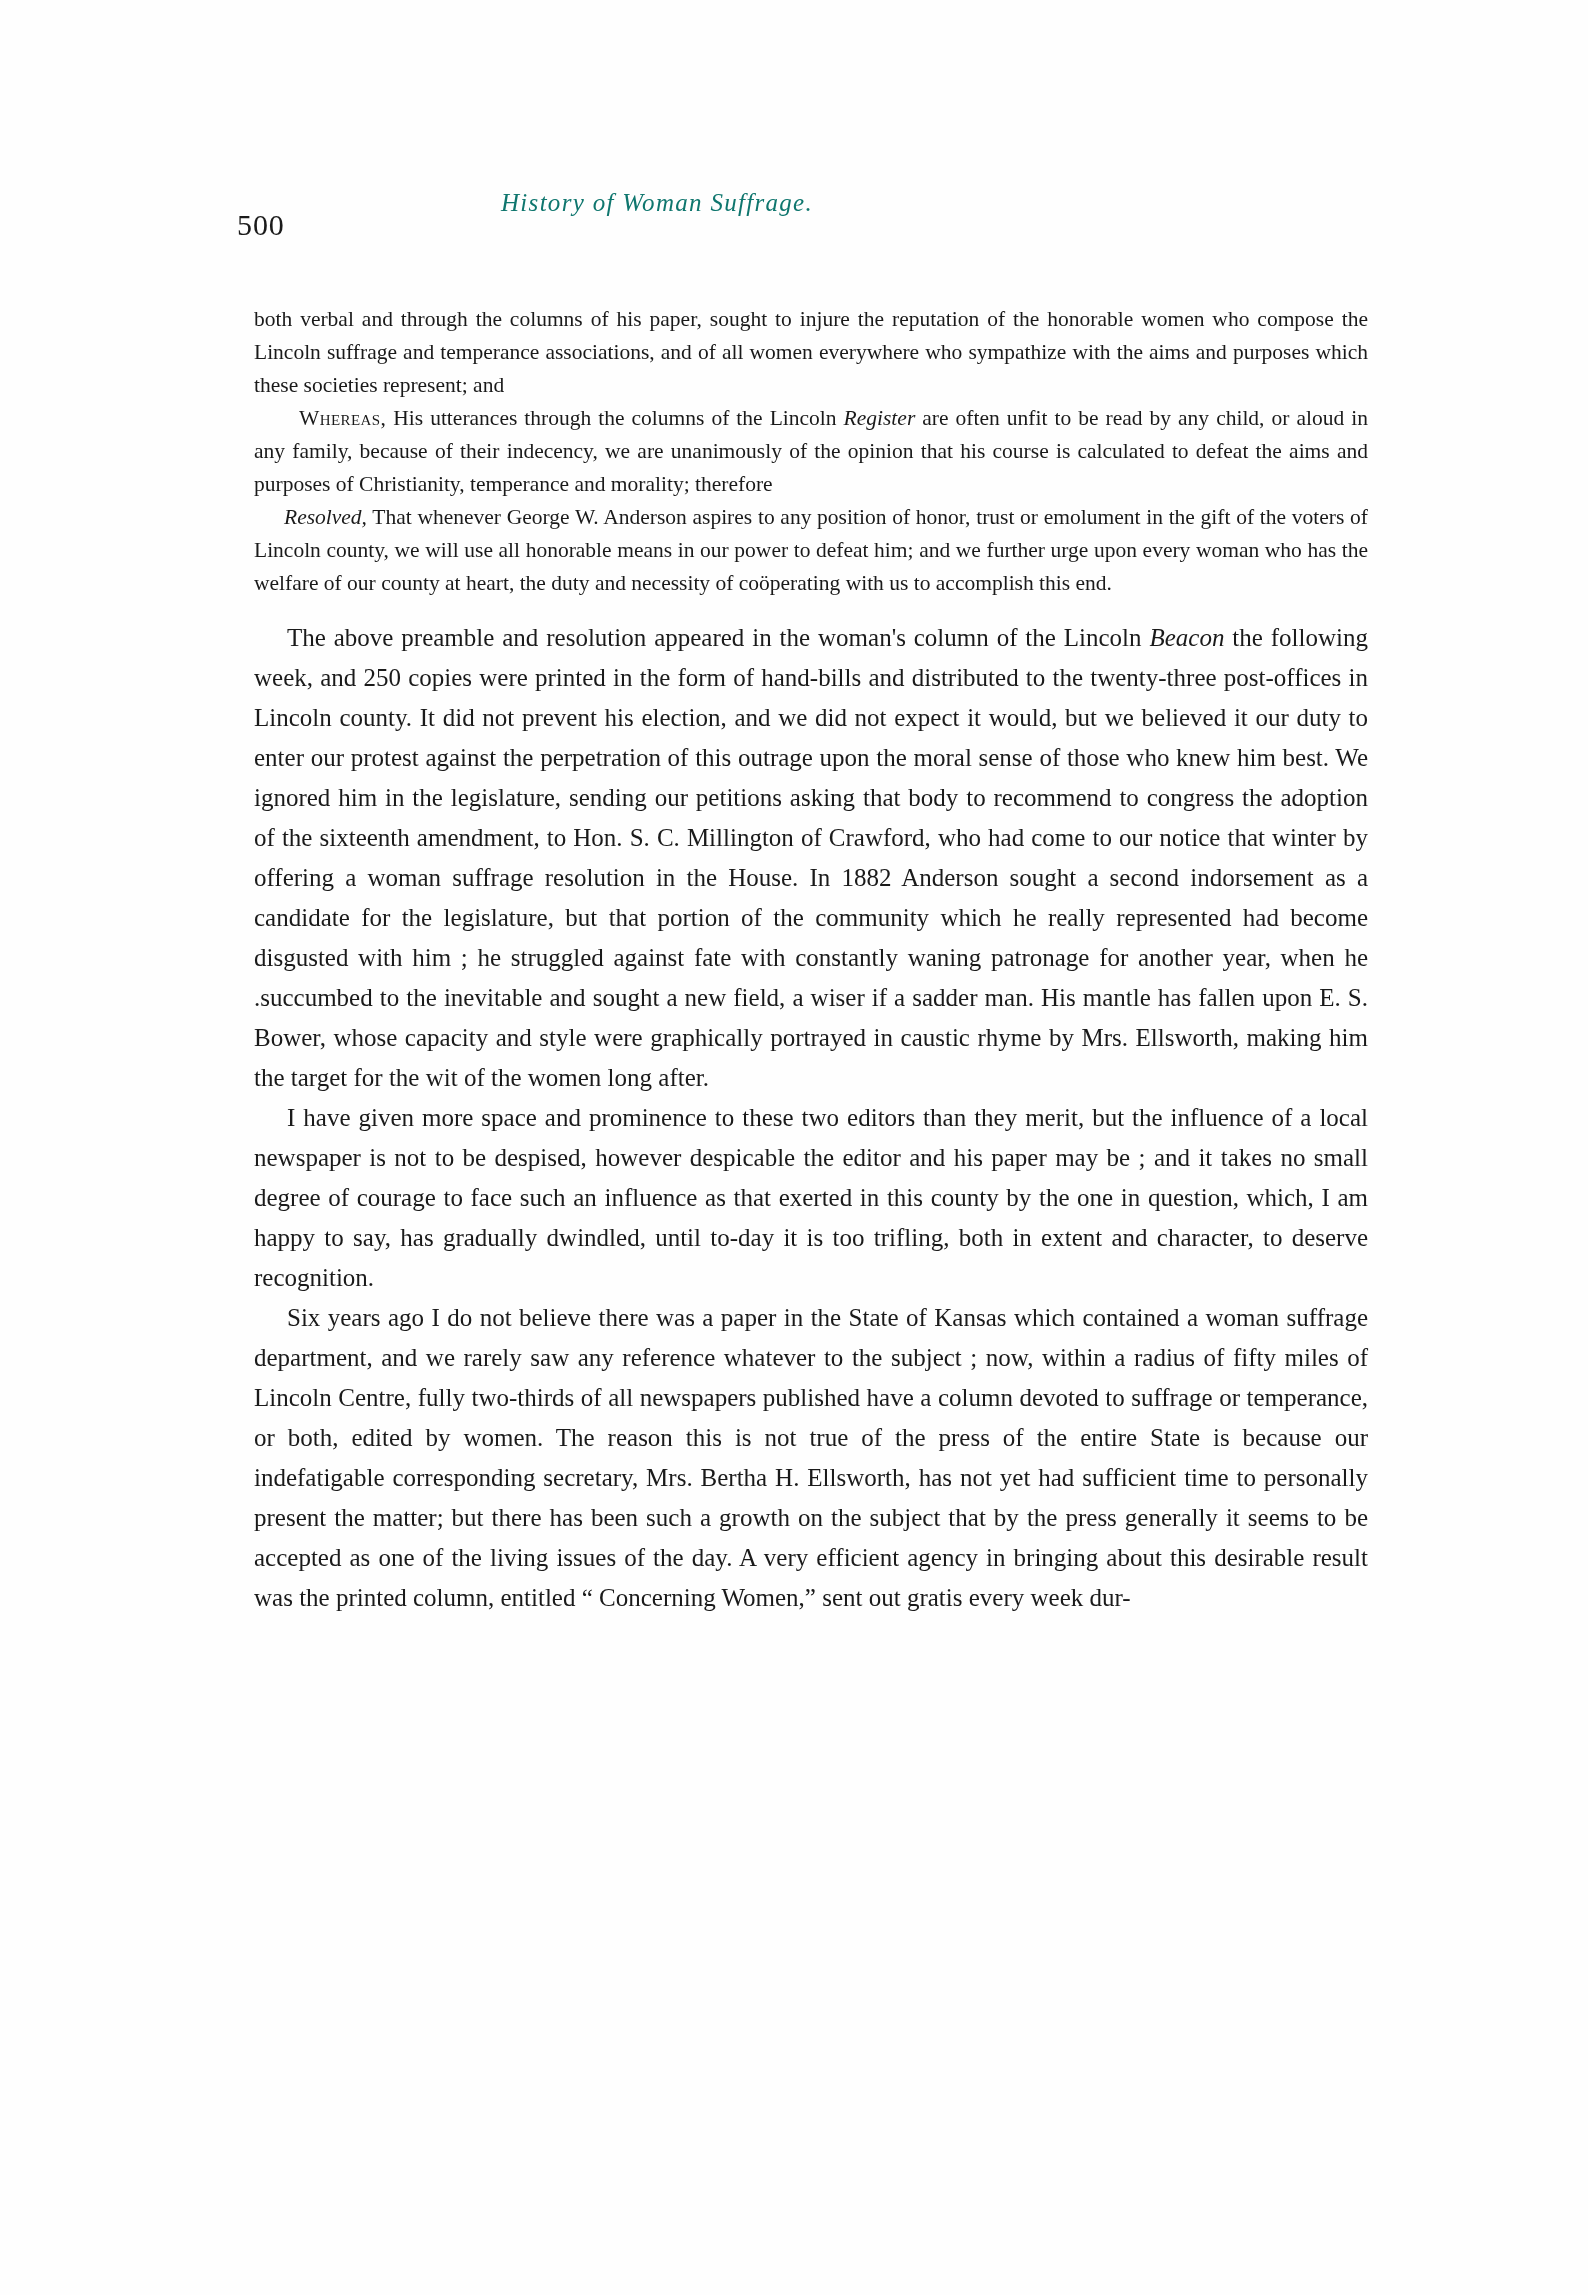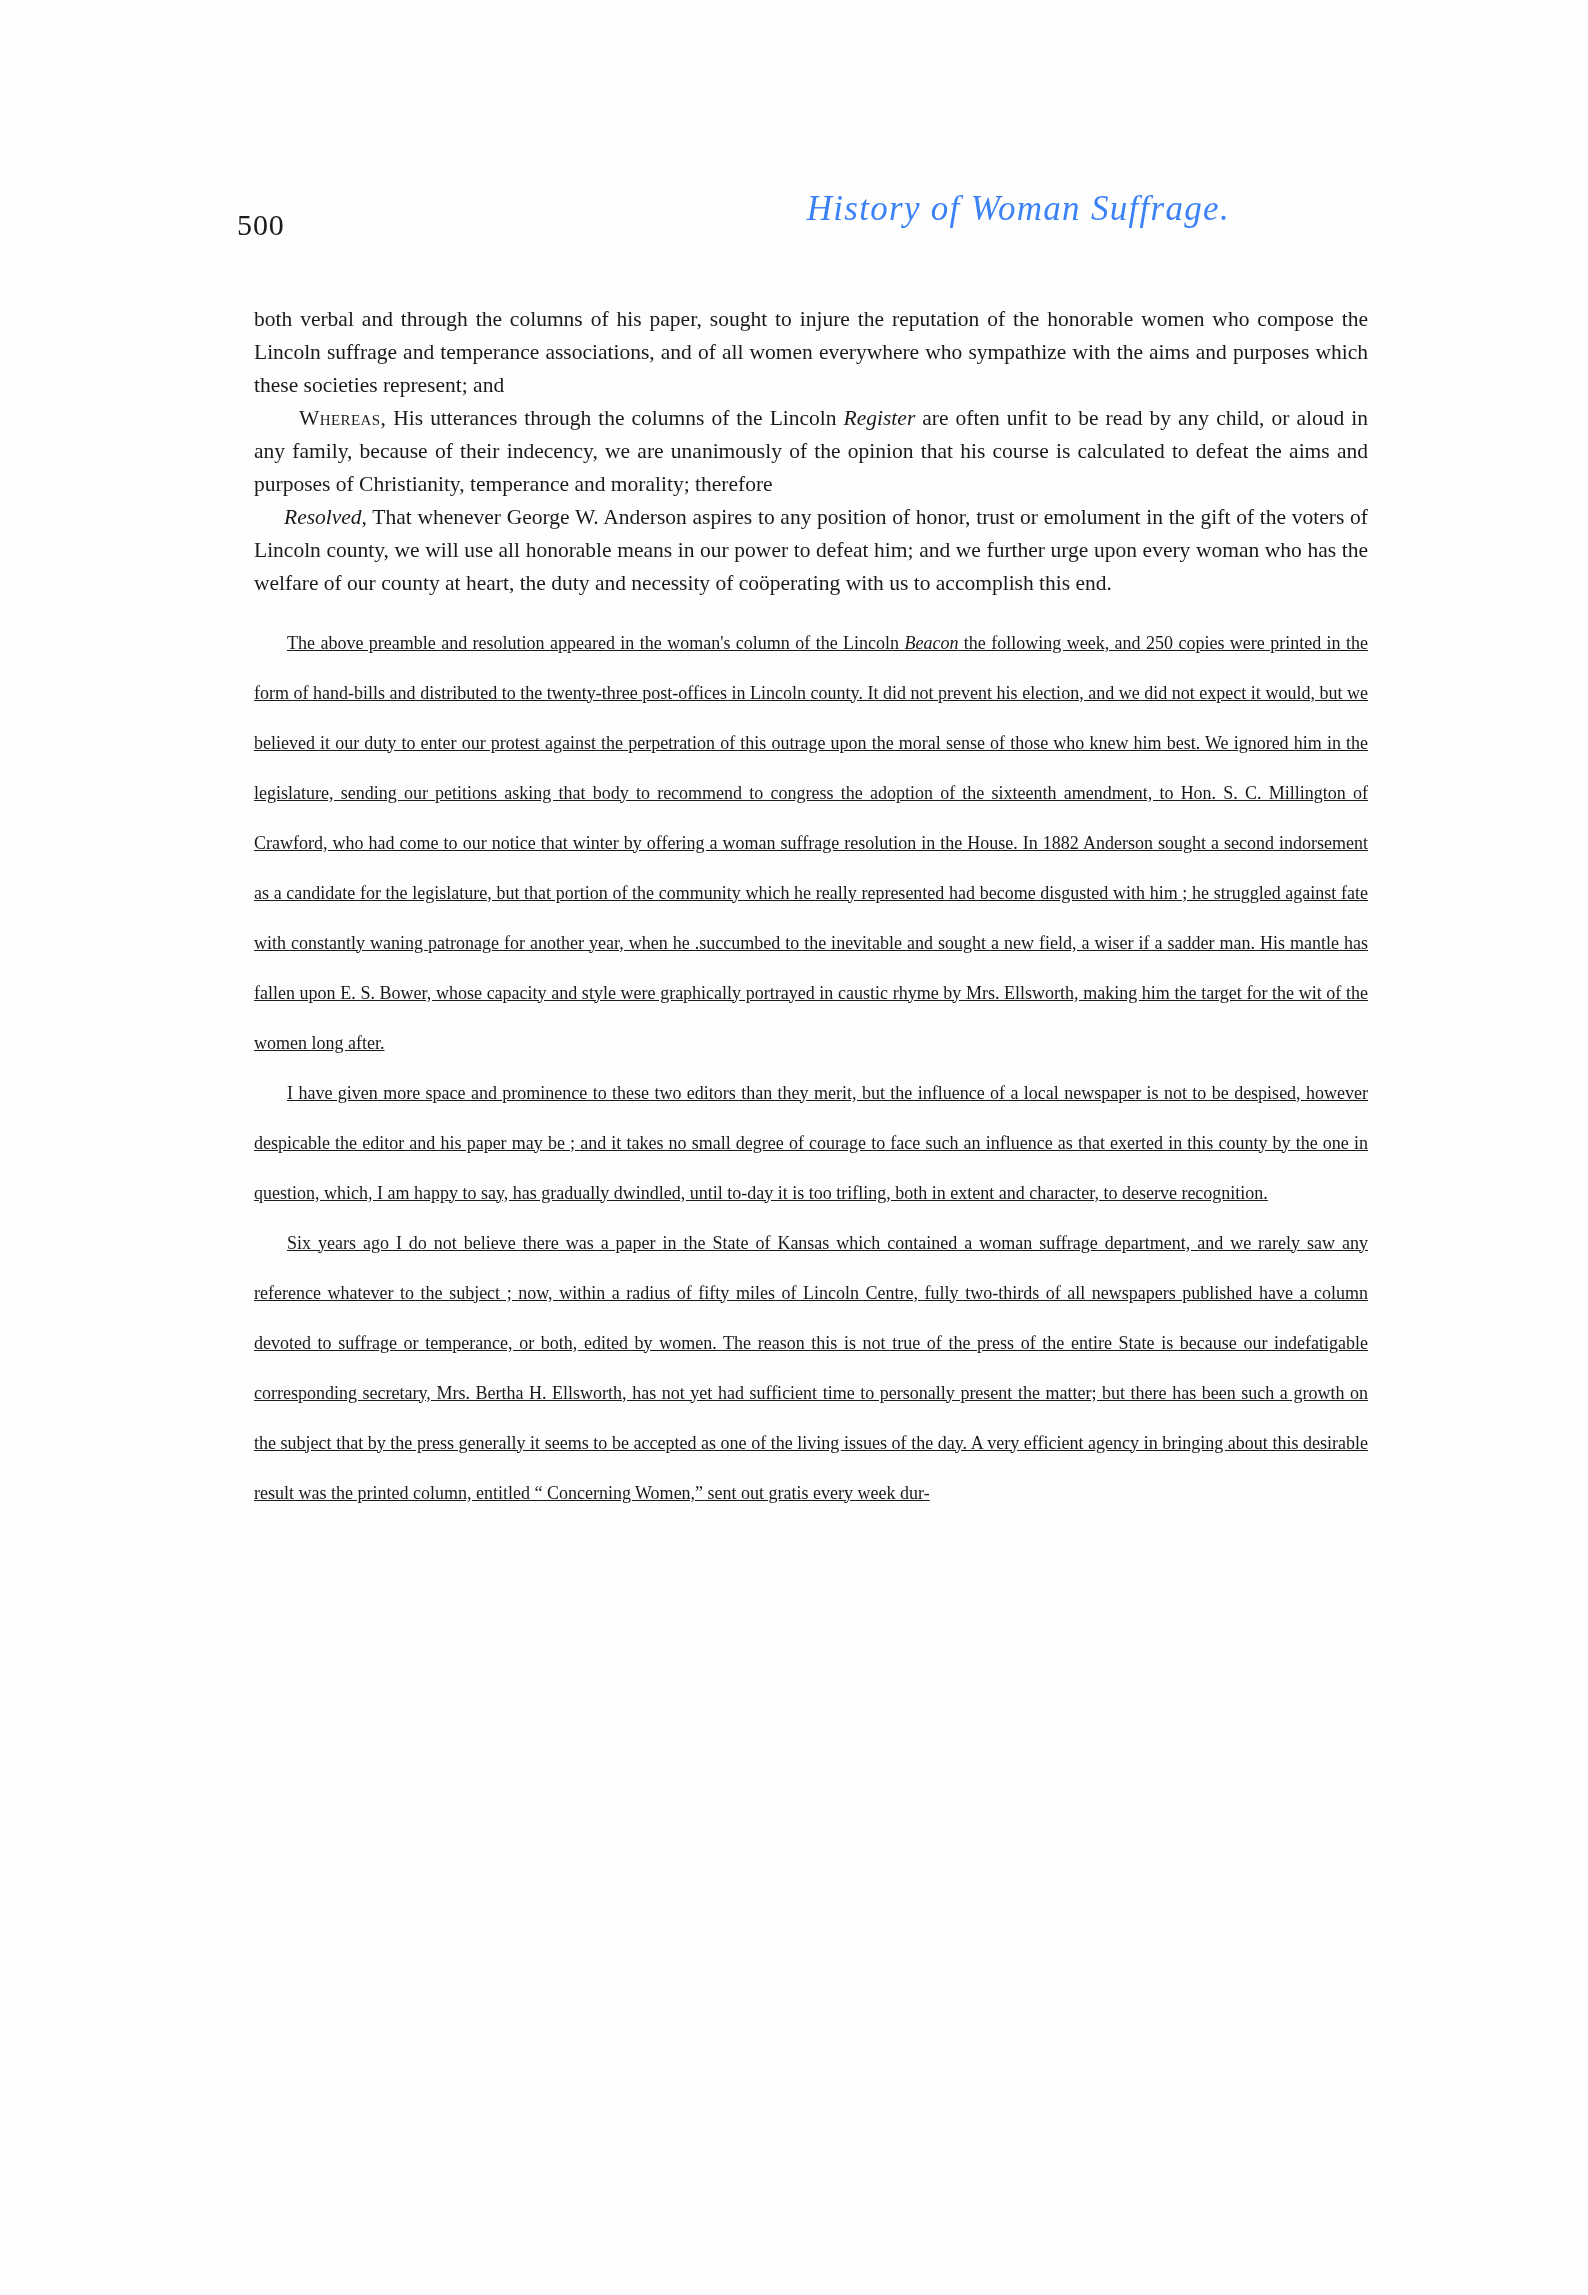--- a/index.html
+++ b/index.html
@@ -36,26 +36,26 @@
     font-family: "Liberation Serif", serif;
     font-size: 30px;
     letter-spacing: 0.9px;
     color: #1a1a1a;
   }
   .running-title {
     position: absolute;
     left: 264px;
     top: 0;
     width: 729px;
-    text-align: right;
+    text-align: left;
     font-family: "Liberation Serif", serif;
     font-style: italic;
-    font-size: 35px;
+    font-size: 25px;
     letter-spacing: 1.3px;
-    color: #3b82f6;
+    color: #0f766e;
     white-space: nowrap;
   }
   .body-col {
     position: absolute;
     top: 303px;
     left: 254px;
     width: 1114px;
   }
   p {
     margin: 0 0 0 0;
@@ -69,24 +69,23 @@
     text-indent: 0;
   }
   .small-type p.indent {
     text-indent: 30px;
   }
   .small-type {
     margin-bottom: 17.6px;
   }
   
   .main-type p {
-    font-size: 18px;
-    line-height: 50px;
+    font-size: 25px;
+    line-height: 40px;
     text-indent: 33px;
-    text-decoration: underline;
   }
   .sc {
     font-variant: small-caps;
     letter-spacing: 0.4px;
     margin-left: 15px;
   }
   .ital {
     font-style: italic;
   }
 </style>

